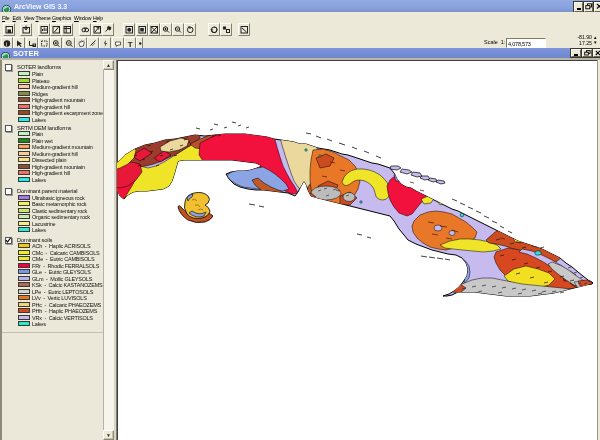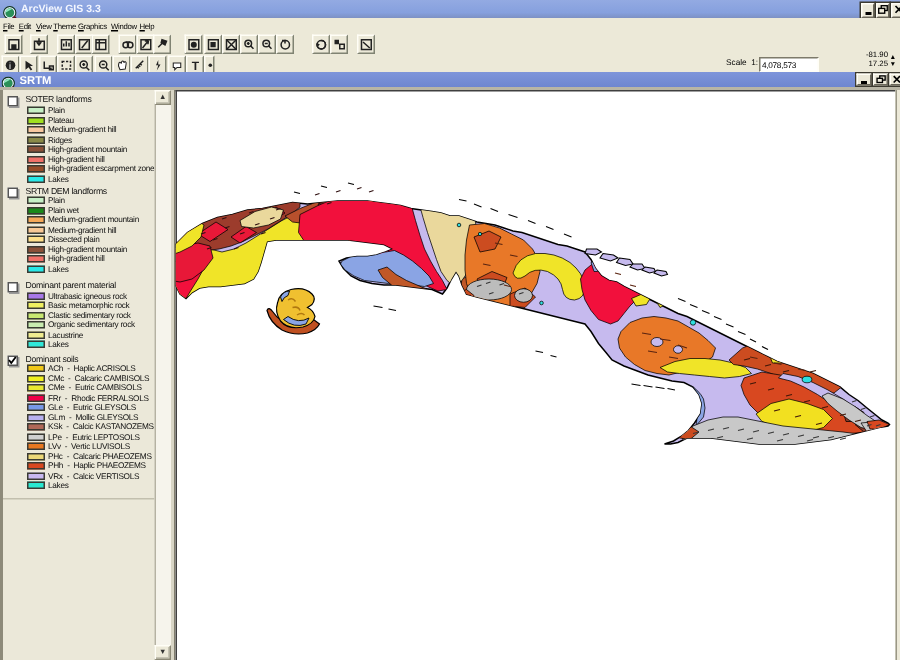--- a/index.html
+++ b/index.html
@@ -237,21 +237,21 @@
 <div class="abs" style="left:0;top:48px;width:600px;height:10px;background:linear-gradient(#7e95da,#6e86d0)"></div>
 <div class="abs" style="left:1px;top:48px;width:10px;height:10px">
 <svg width="10" height="10">
       <circle cx="4.5" cy="4.5" r="4" fill="#2a9058"></circle>
       <path d="M1.5,4.5 A3,3 0 0 1 6,2" fill="#8fe8c0"></path>
       <circle cx="4.5" cy="4.5" r="3.4" fill="none" stroke="#e9eef8" stroke-width="0.9"></circle>
       <circle cx="4.5" cy="4.5" r="4.1" fill="none" stroke="#13331f" stroke-width="0.7"></circle>
       <line x1="7" y1="7" x2="9.4" y2="9.6" stroke="#5c1020" stroke-width="1.8"></line>
     </svg>
 </div>
-<div class="abs" style="left:13px;top:49px;font-size:7.5px;font-weight:bold;color:#fff">SRTM</div>
+<div class="abs" style="left:13px;top:49px;font-size:7.5px;font-weight:bold;color:#fff">SOTER</div>
 <div class="wb" style="left:571px;top:49px;width:10px;height:8px">
     <div class="abs" style="left:1.5px;top:4.2px;width:4.5px;height:1.6px;background:#000"></div>
   </div>
 <div class="wb" style="left:582px;top:49px;width:10px;height:8px">
     <svg width="8" height="6" style="position:absolute;left:0.5px;top:0">
       <rect x="2.5" y="0.6" width="3.6" height="2.8" fill="none" stroke="#000" stroke-width="0.9"></rect>
       <rect x="0.7" y="2.2" width="3.6" height="2.8" fill="#ece9d8" stroke="#000" stroke-width="0.9"></rect>
     </svg>
   </div>
 <div class="wb" style="left:593px;top:49px;width:10px;height:8px">

